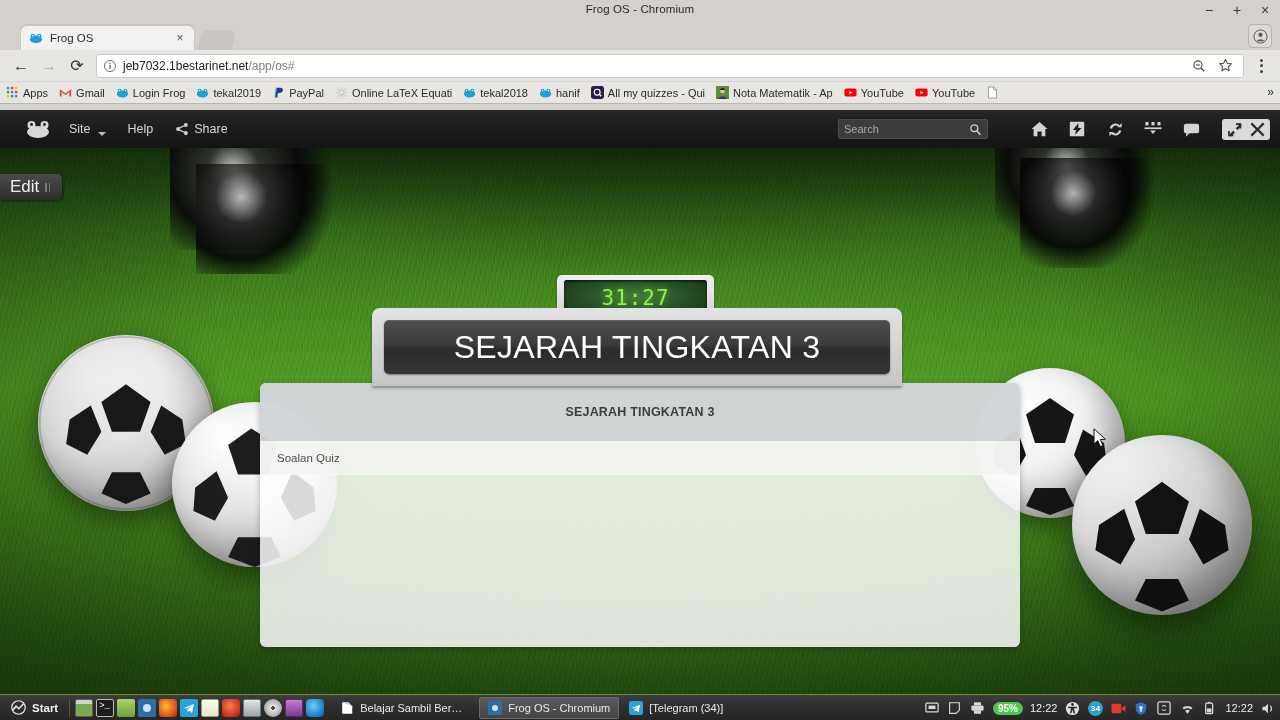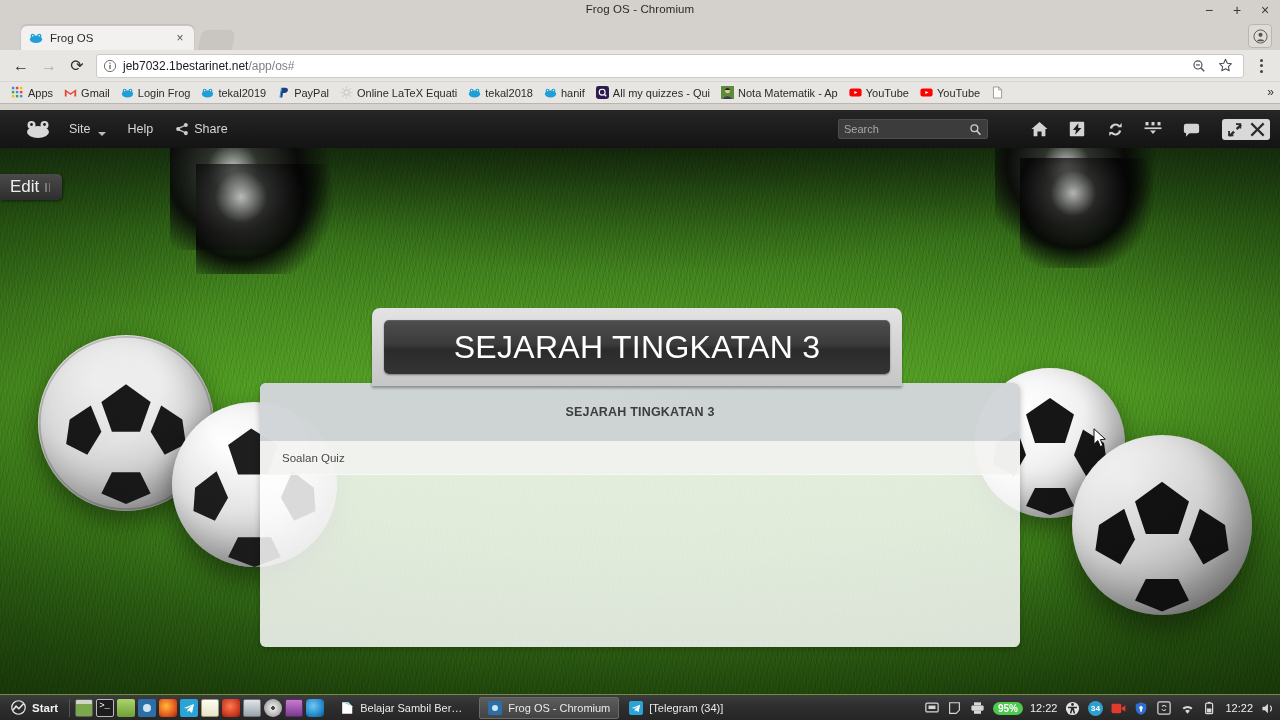--- a/index.html
+++ b/index.html
@@ -48,21 +48,21 @@
      border-radius:3px; display:flex; align-items:center; padding:0 6px; margin:0 6px 0 4px; }
   .omnibox .infoic { width:14px; height:14px; margin-right:6px; flex:0 0 auto; }
   .url { font-size:12px; color:#202020; white-space:nowrap; }
   .url .faded { color:#808080; }
   .obicons { display:flex; align-items:center; gap:12px; padding-right:4px; }
   .menubtn { width:22px; display:flex; flex-direction:column; align-items:center; gap:2.5px; }
   .menubtn i { width:3px; height:3px; background:#444; border-radius:50%; display:block; }
 
   
   .bookmarks { position:relative; height:22px; background:#e8e6e3; display:flex; align-items:center;
-     padding:0 11px; border-bottom:1px solid #b9b5b1; overflow:hidden; }
+     padding:0 6px; border-bottom:1px solid #b9b5b1; overflow:hidden; }
   .bm { display:flex; align-items:center; margin-right:11px; flex:0 0 auto; }
   .bm .bmic { width:13px; height:13px; margin-right:4px; flex:0 0 auto; }
   .bm .bmtx { font-size:11px; color:#2b2b2b; white-space:nowrap; }
   .bm-overflow { position:absolute; right:6px; top:3px; font-size:12px; color:#333; }
 
   
   .page { position:absolute; left:0; top:110px; width:1280px; height:584px; overflow:hidden; }
 
   
   .grass { position:absolute; inset:0;
@@ -133,21 +133,21 @@
   .plaque .inner span { font-size:32px; color:#fff; letter-spacing:.3px; white-space:nowrap; }
 
   
   .panel { position:absolute; left:260px; top:273px; width:760px; height:264px; z-index:4;
      background:rgba(255,255,255,.72);
      border-radius:6px; box-shadow:0 2px 6px rgba(0,0,0,.25); overflow:hidden; }
   .panel .phead { height:58px; background:rgba(206,210,214,.92);
      display:flex; align-items:center; justify-content:center; }
   .panel .phead span { font-size:12.5px; font-weight:bold; color:#3d3d3d; letter-spacing:.2px; }
   .panel .psub { height:34px; background:rgba(243,243,241,.92);
-     display:flex; align-items:center; padding-left:22px; border-bottom:1px solid rgba(255,255,255,.4);}
+     display:flex; align-items:center; padding-left:17px; border-bottom:1px solid rgba(255,255,255,.4);}
   .panel .psub span { font-size:11.5px; color:#4a4a4a; }
   .panel .pbody { height:172px; background:rgba(255,255,255,.42); }
 
   
   .cursor { position:absolute; left:1093px; top:318px; width:14px; height:20px; z-index:20; }
 
   
   .taskbar { position:absolute; left:0; top:694px; width:1280px; height:26px;
      background:linear-gradient(180deg,#3d3d3d 0%,#2e2e2e 45%,#262626 100%);
      border-top:1px solid #6f8c3a; display:flex; align-items:center; }
@@ -522,20 +522,25 @@
     </div>
 
     <div class="edittab">
       <span class="etxt">Edit</span>
       <span class="grip">
           <i></i>
           <i></i>
         </span>
     </div>
 
+    <div class="timerwrap">
+      <div class="lcd">
+        <span>31:27</span>
+      </div>
+    </div>
 
     <div class="plaque">
       <div class="inner">
         <span>SEJARAH TINGKATAN 3</span>
       </div>
     </div>
 
     <div class="panel">
       <div class="phead">
         <span>SEJARAH TINGKATAN 3</span>

